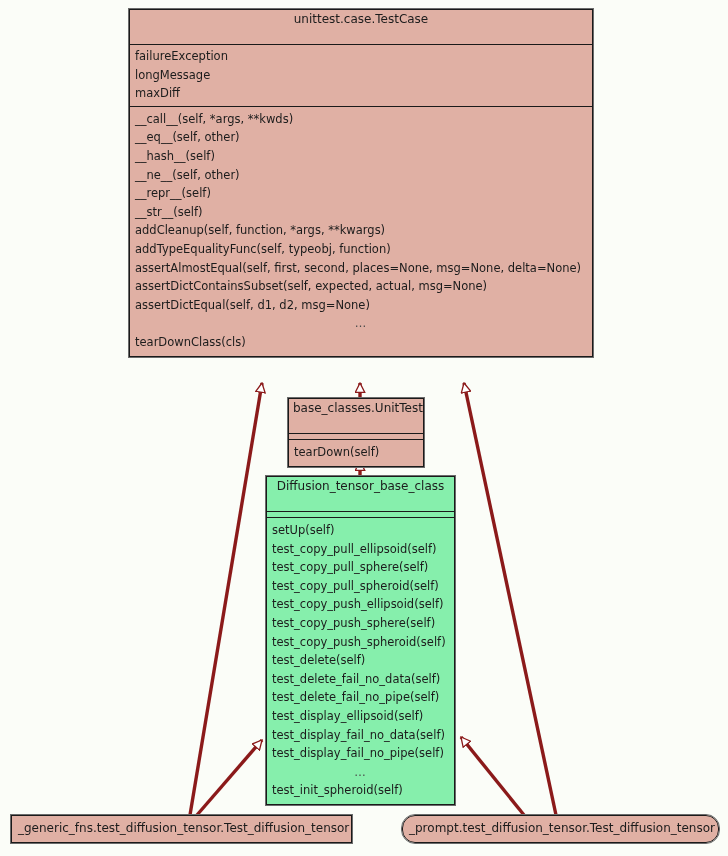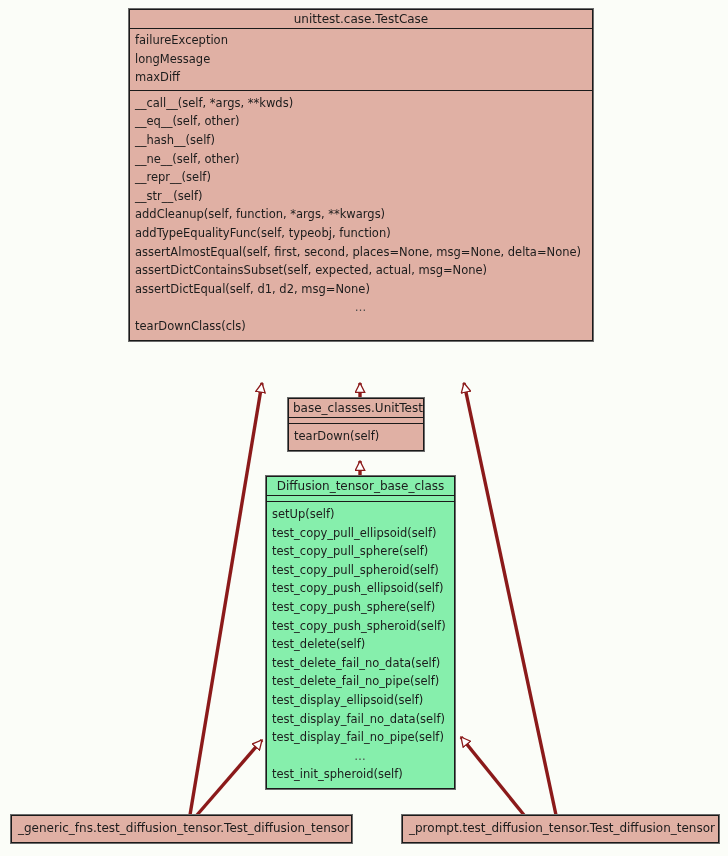--- a/index.html
+++ b/index.html
@@ -39,21 +39,21 @@
     background: #e0b0a4;
   }
   .uml-class.light {
     background: #86efac;
   }
   .cls-title {
     text-align: center;
     font-size: 12px;
     color: #1c1c1c;
     line-height: 15px;
-    padding: 2px 4px 1px 4px;
+    padding: 2px 4px 17px 4px;
     border-bottom: 1px solid #1a1a1a;
     white-space: nowrap;
     overflow: hidden;
   }
   .cls-attrs {
     border-bottom: 1px solid #1a1a1a;
     padding: 2px 0 3px 0;
   }
   .cls-attrs.empty {
     height: 5px;
@@ -81,21 +81,21 @@
     padding: 5px 6px 6px 6px;
     font-size: 12px;
     text-align: right;
   }
 
   
   #cls-testcase      { left: 129px; top: 9px;   width: 464px; }
   #cls-unittestcase  { left: 288px; top: 398px; width: 136px; }
   #cls-diffusion     { left: 266px; top: 476px; width: 189px; }
   #cls-generic       { left: 11px;  top: 815px; width: 341px; }
-  #cls-prompt        { left: 402px; top: 815px; width: 317px; }
+  #cls-prompt        { left: 402px; top: 815px; width: 317px; border-radius: 13px; }
 </style>
 </head>
 <body>
 
 <div id="diagram">
 
   <svg id="edges" viewBox="0 0 728 856" width="728" height="856">
     <defs>
       <marker id="hollow-triangle" viewBox="0 0 12 12" refX="11" refY="6" markerWidth="11" markerHeight="11" orient="auto-start-reverse" markerUnits="userSpaceOnUse">
         <path d="M 0.8 0.8 L 11 6 L 0.8 11.2 z" fill="#ffffff" stroke="#8b1a1a" stroke-width="1.4" stroke-linejoin="miter"></path>

